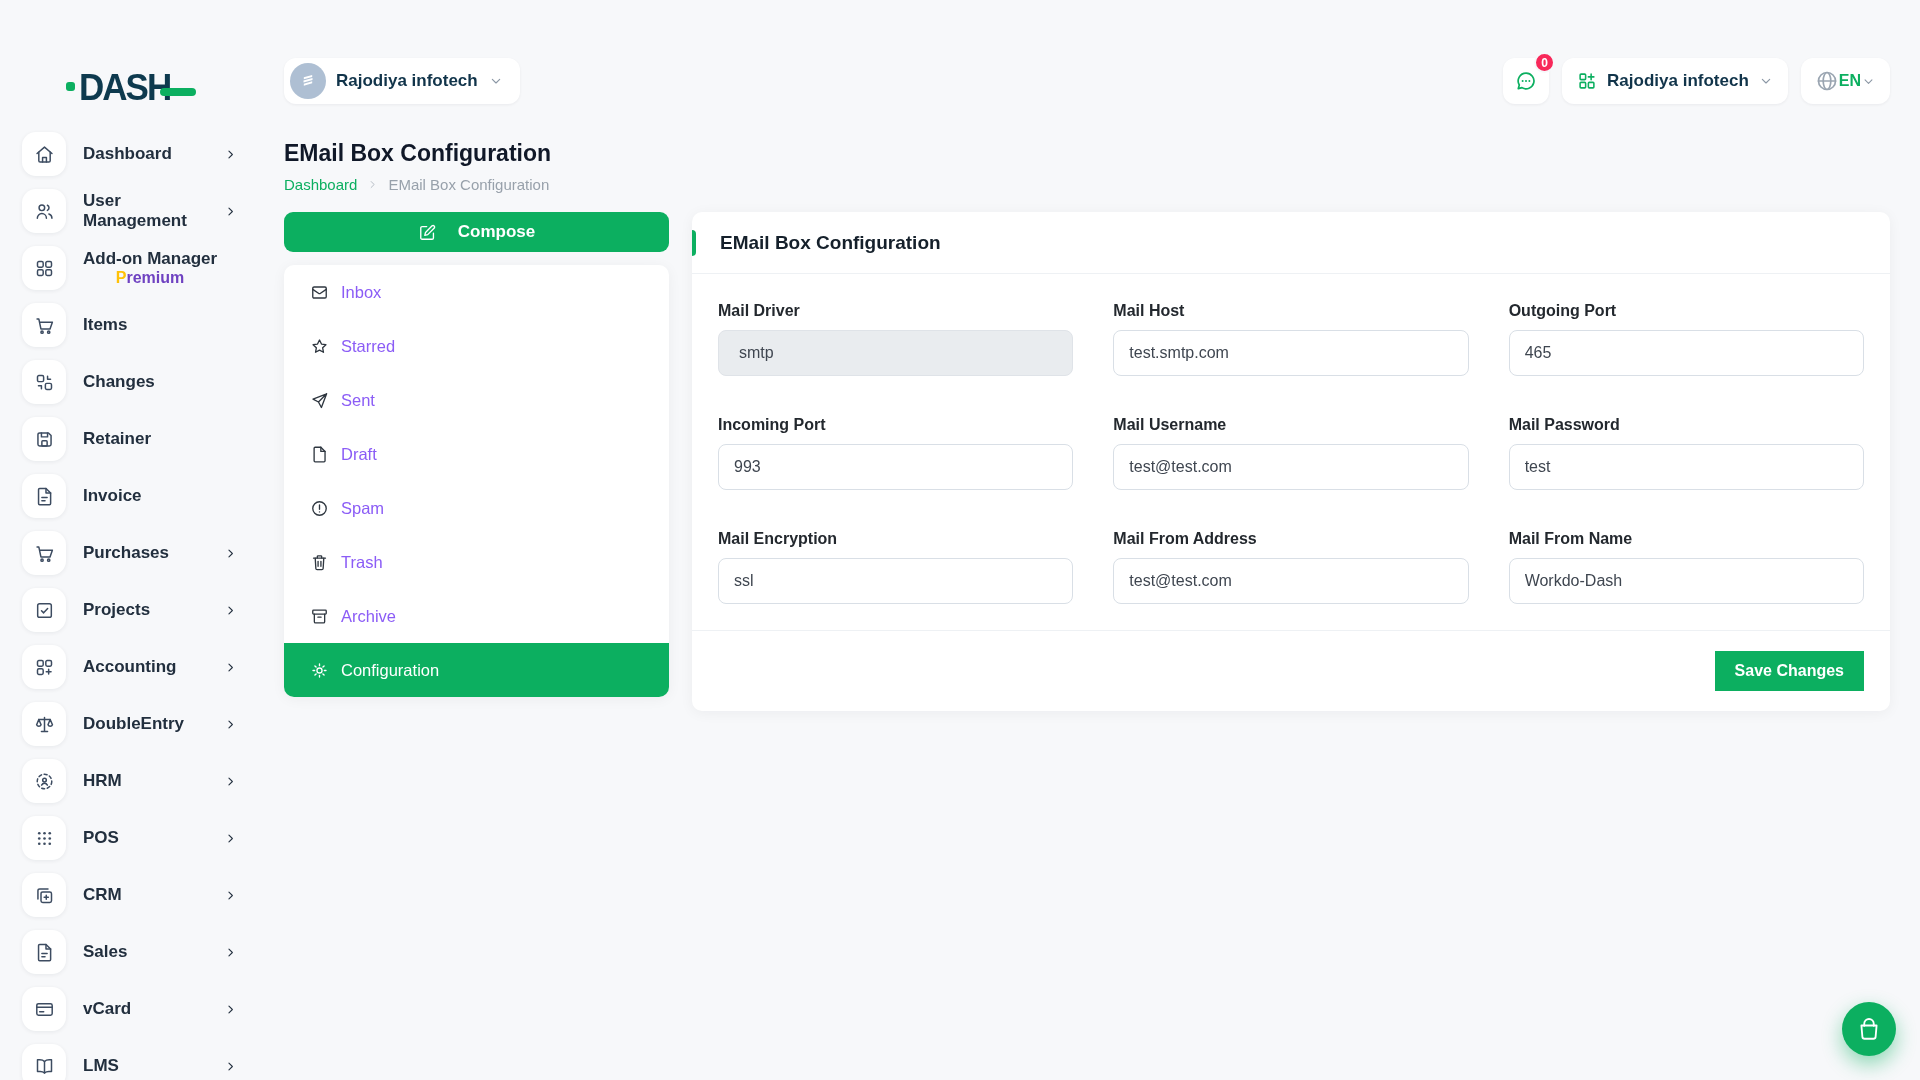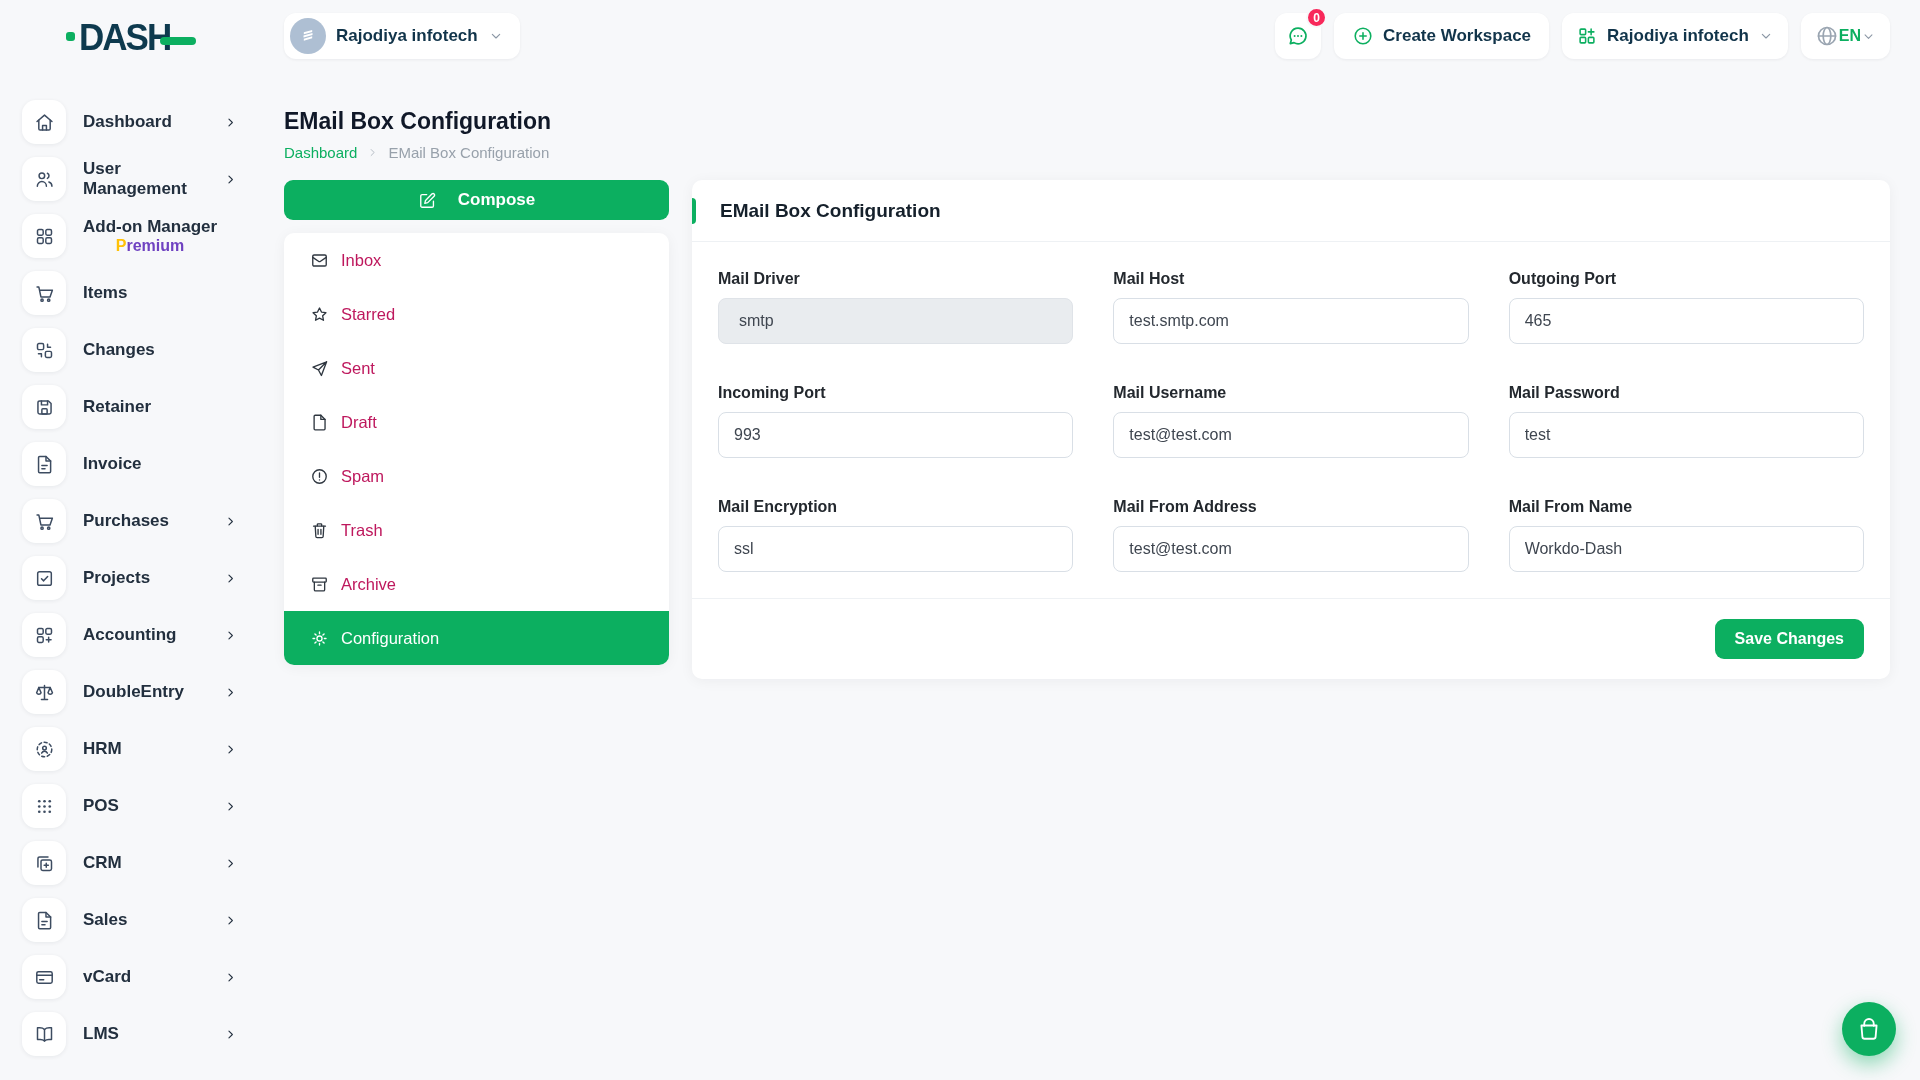--- a/index.html
+++ b/index.html
@@ -5,21 +5,21 @@
   * { margin:0; padding:0; box-sizing:border-box; }
   html,body { width:1920px; height:1080px; overflow:hidden; }
   body {
     font-family:"Liberation Sans","DejaVu Sans",sans-serif;
     background:#f7f8fa; color:#222f3e;
   }
   svg { display:block; }
   .ic { stroke:currentColor; fill:none; stroke-width:1.7; stroke-linecap:round; stroke-linejoin:round; }
 
   
-  .topbar { height:72px; display:flex; align-items:center; }
+  .topbar { height:72px; display:flex; align-items:flex-end;margin-top:32px; }
   .logo-wrap { width:284px; display:flex; align-items:center; }
   .logo { margin-left:66px; display:flex; align-items:center; position:relative; }
   .logo-dot { width:9px; height:9px; border-radius:3px; background:#0CAF60; margin-right:4px; }
   .logo-text { font-size:35px; font-weight:800; letter-spacing:-2px; color:#0e3a4e; line-height:1; transform:scaleY(1.05); }
   .logo-bar { position:absolute; right:-26px; top:50%; margin-top:1px; width:36px; height:8px; border-radius:4px; background:#0CAF60; }
 
   .pill { background:#fff; border-radius:12px; height:46px; display:flex; align-items:center;
           box-shadow:0 1px 3px rgba(16,24,40,.06); }
   .workspace-pill { padding:0 16px 0 6px; gap:10px; cursor:pointer; }
   .ws-avatar { width:36px; height:36px; border-radius:50%; background:#aebfd3; display:flex; align-items:center; justify-content:center; }
@@ -59,37 +59,37 @@
   .bc-sep { color:#b0b8c1; }
   .bc-cur { color:#98a1ab; }
 
   .content-row { display:flex; margin-top:19px; align-items:flex-start; }
   .mail-col { width:385px; flex:none; }
   .compose-btn { height:40px; width:100%; background:#0CAF60; border:none; border-radius:9px;
                  color:#fff; font-size:17px; font-weight:600; font-family:inherit;
                  display:flex; align-items:center; justify-content:center; gap:21px; cursor:pointer; }
   .folder-card { margin-top:13px; background:#fff; border-radius:10px; box-shadow:0 2px 14px rgba(16,24,40,.05); overflow:hidden; }
   .folder-row { height:54px; display:flex; align-items:center; padding:0 26px; gap:12px;
-                font-size:16.5px; font-weight:500; color:#be185d; cursor:pointer; }
+                font-size:16.5px; font-weight:500; color:#8b5cf6; cursor:pointer; }
   .folder-row .fic { color:#2f3740; }
   .folder-row.active { background:#0CAF60; color:#fff; }
   .folder-row.active .fic { color:#fff; }
 
   .form-card { flex:1; margin-left:23px; background:#fff; border-radius:10px;
                box-shadow:0 2px 14px rgba(16,24,40,.05); position:relative; }
   .form-head { height:62px; display:flex; align-items:center; padding:0 28px; border-bottom:1px solid #eef1f4; position:relative; }
   .accent { position:absolute; left:0; top:18px; width:4px; height:26px; background:#0CAF60; border-radius:0 4px 4px 0; }
   .form-title { font-size:19px; font-weight:700; color:#15202b; }
   .form-body { padding:28px 26px 26px; display:grid; grid-template-columns:1fr 1fr 1fr; column-gap:25px; row-gap:26px;gap:40px; }
   .field label { display:block; font-size:16px; font-weight:700; color:#23282e; margin-bottom:10px; }
   .field input { width:100%; height:46px; border:1px solid #d9dfe6; border-radius:8px; padding:0 15px;
                  font-size:16px; color:#3f4650; font-family:inherit; background:#fff; outline:none; }
   .field input:disabled { background:#e9ecef; border-color:#dfe3e8; color:#3f4650;padding-left:20px; }
   .form-foot { border-top:1px solid #eef1f4; padding:20px 26px; display:flex; justify-content:flex-end; }
-  .save-btn { height:40px; padding:0 20px; background:#0CAF60; color:#fff; border:none; border-radius:9px;
+  .save-btn { height:40px; padding:0 20px; background:#0CAF60; color:#fff; border:none; border-radius:0;
               font-size:16px; font-weight:600; font-family:inherit; cursor:pointer; }
 
   .fab { position:fixed; right:24px; bottom:24px; width:54px; height:54px; border-radius:50%;
          background:#0CAF60; border:none; display:flex; align-items:center; justify-content:center;
          box-shadow:0 8px 20px rgba(12,175,96,.45); cursor:pointer; color:#fff; }
 </style>
 </head>
 <body>
 
 <header class="topbar">
@@ -127,29 +127,20 @@
         </svg>
         <svg width="24" height="24" viewBox="0 0 24 24" fill="#0CAF60" style="margin-top:-24px;">
           <circle cx="8.6" cy="12" r="1"></circle>
             <circle cx="12" cy="12" r="1"></circle>
             <circle cx="15.4" cy="12" r="1"></circle>
         </svg>
       </span>
       <span class="badge">0</span>
     </div>
 
-    <div class="pill create-pill">
-      <span style="color:#0CAF60">
-        <svg class="ic" width="22" height="22" viewBox="0 0 24 24">
-            <circle cx="12" cy="12" r="8.5"></circle>
-            <path d="M12 8.5v7M8.5 12h7"></path>
-          </svg>
-      </span>
-      <span class="txt">Create Workspace</span>
-    </div>
 
     <div class="pill account-pill">
       <span style="color:#0CAF60">
         <svg class="ic" width="22" height="22" viewBox="0 0 24 24" stroke-width="1.9">
           <rect x="4.5" y="4.5" width="6" height="6" rx="1"></rect>
             <rect x="4.5" y="13.5" width="6" height="6" rx="1"></rect>
           <rect x="13.5" y="13.5" width="6" height="6" rx="1"></rect>
             <path d="M16.5 4.5v6M13.5 7.5h6"></path>
         </svg>
       </span>

